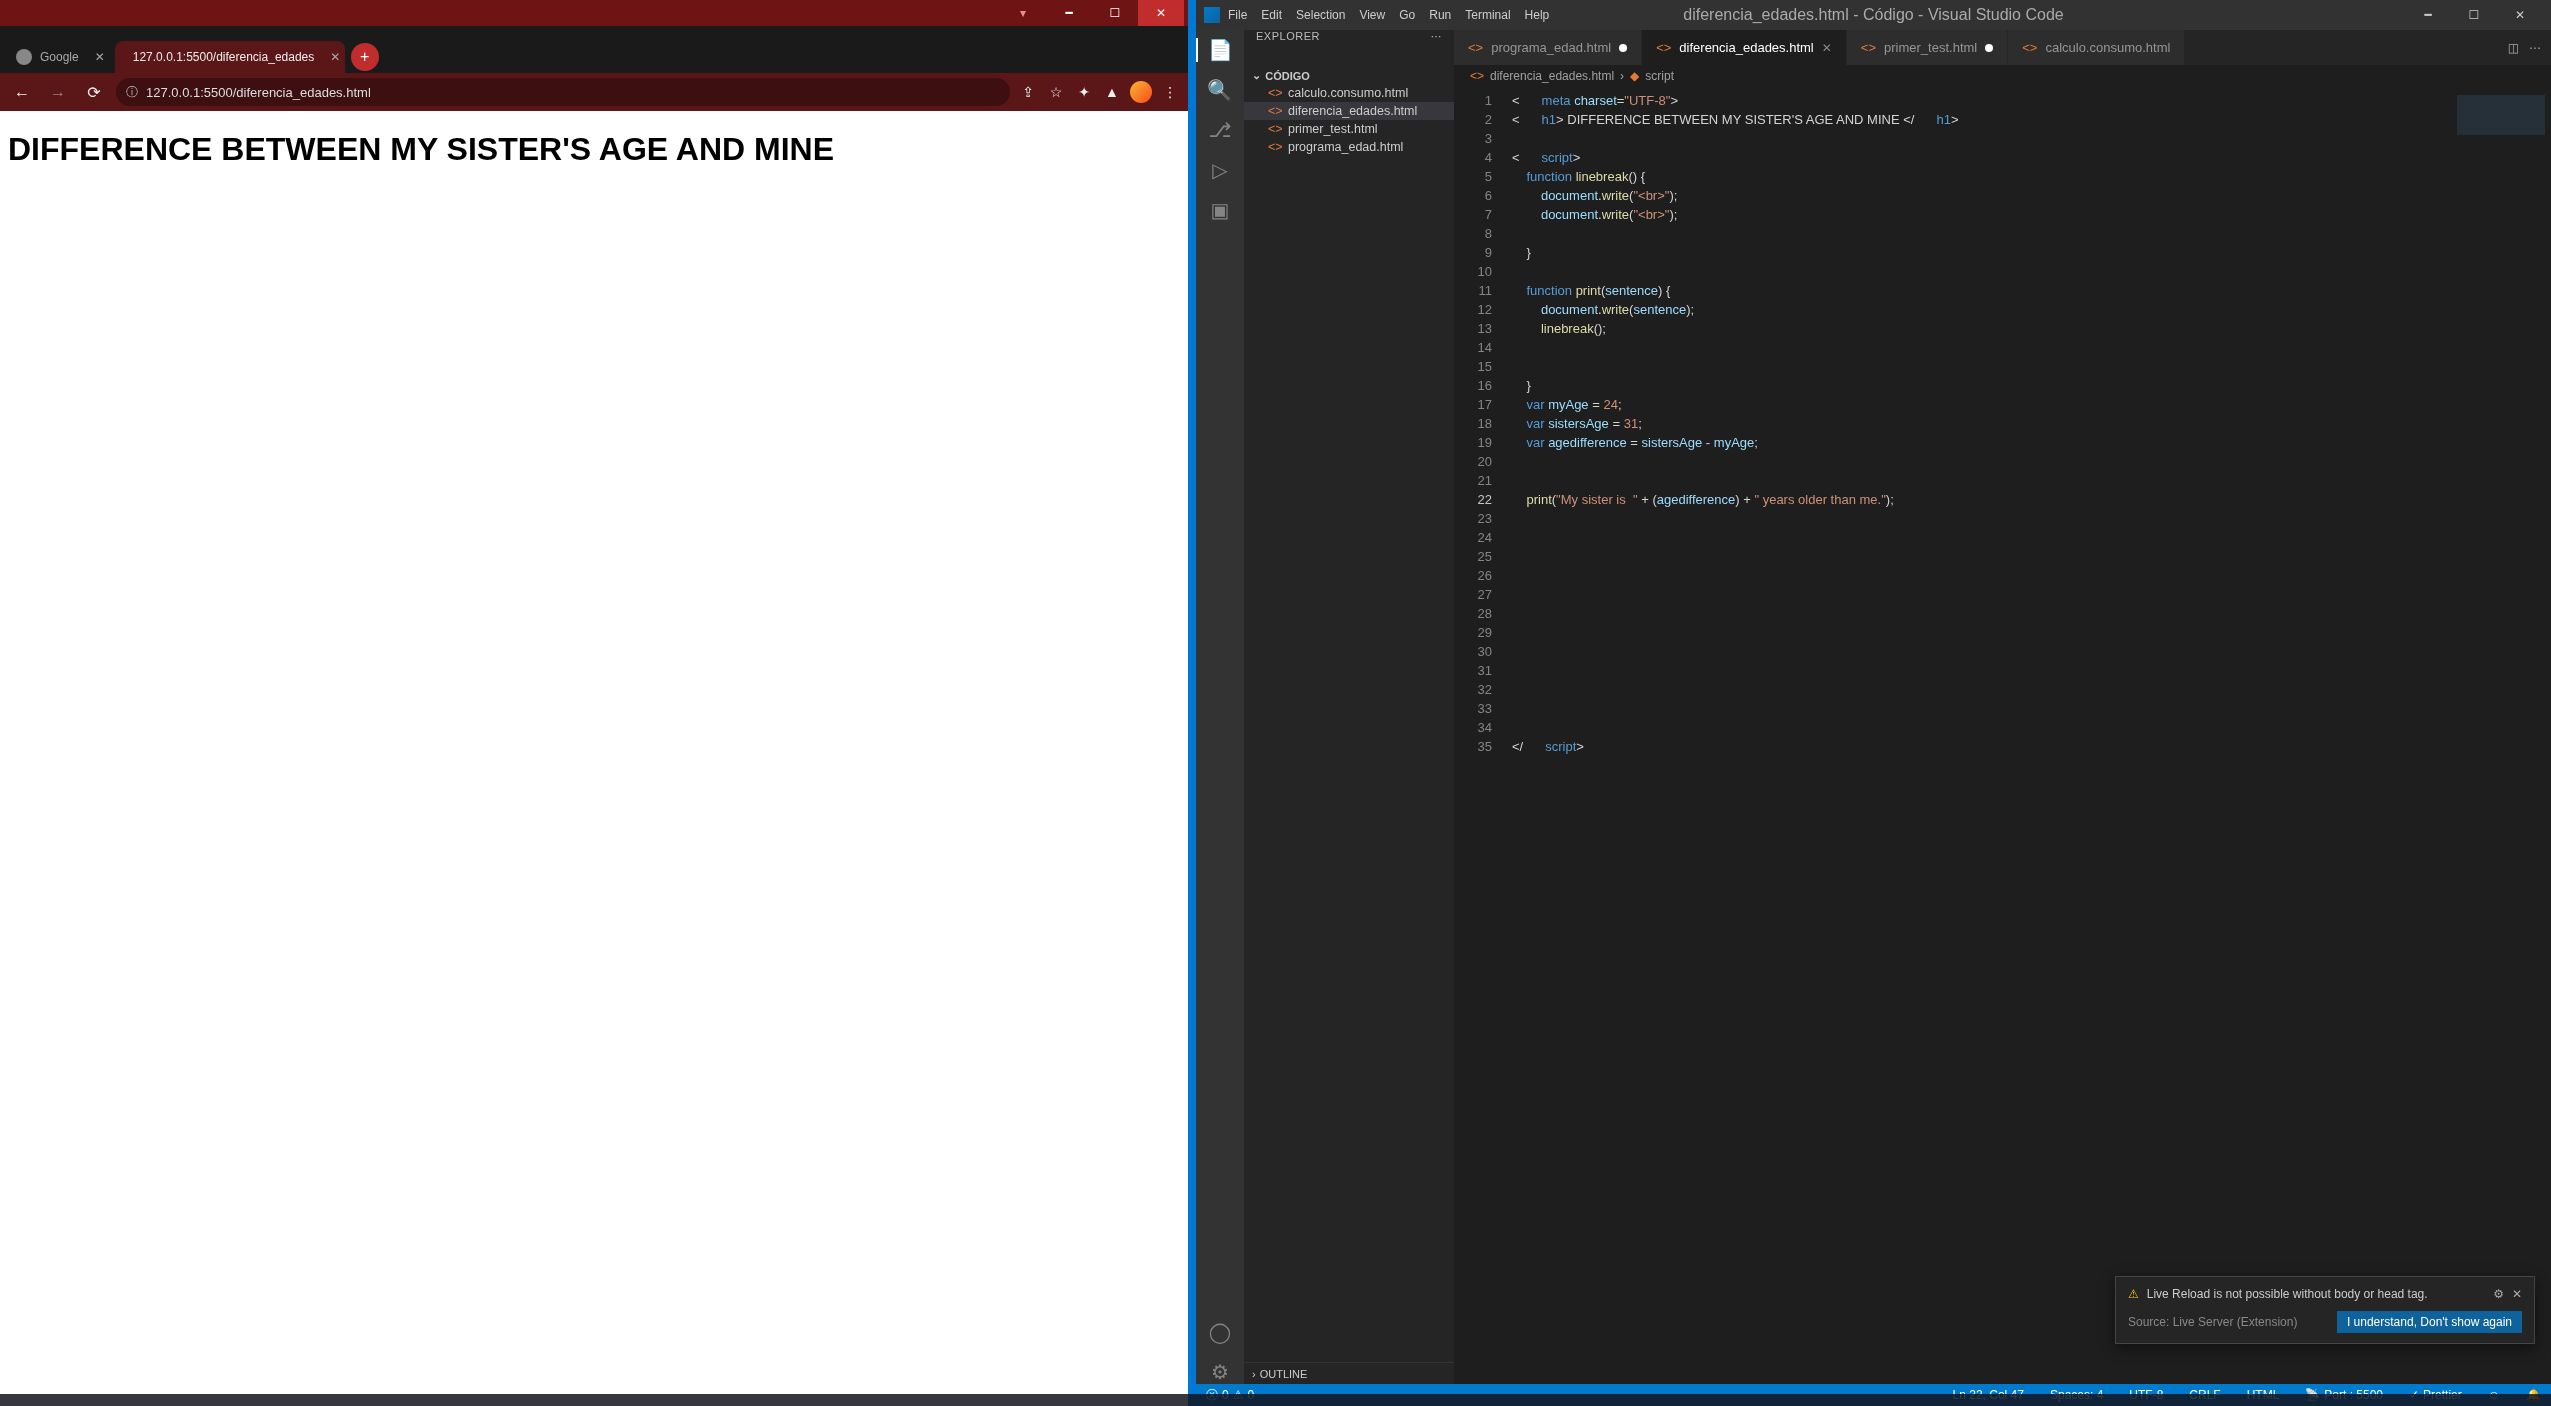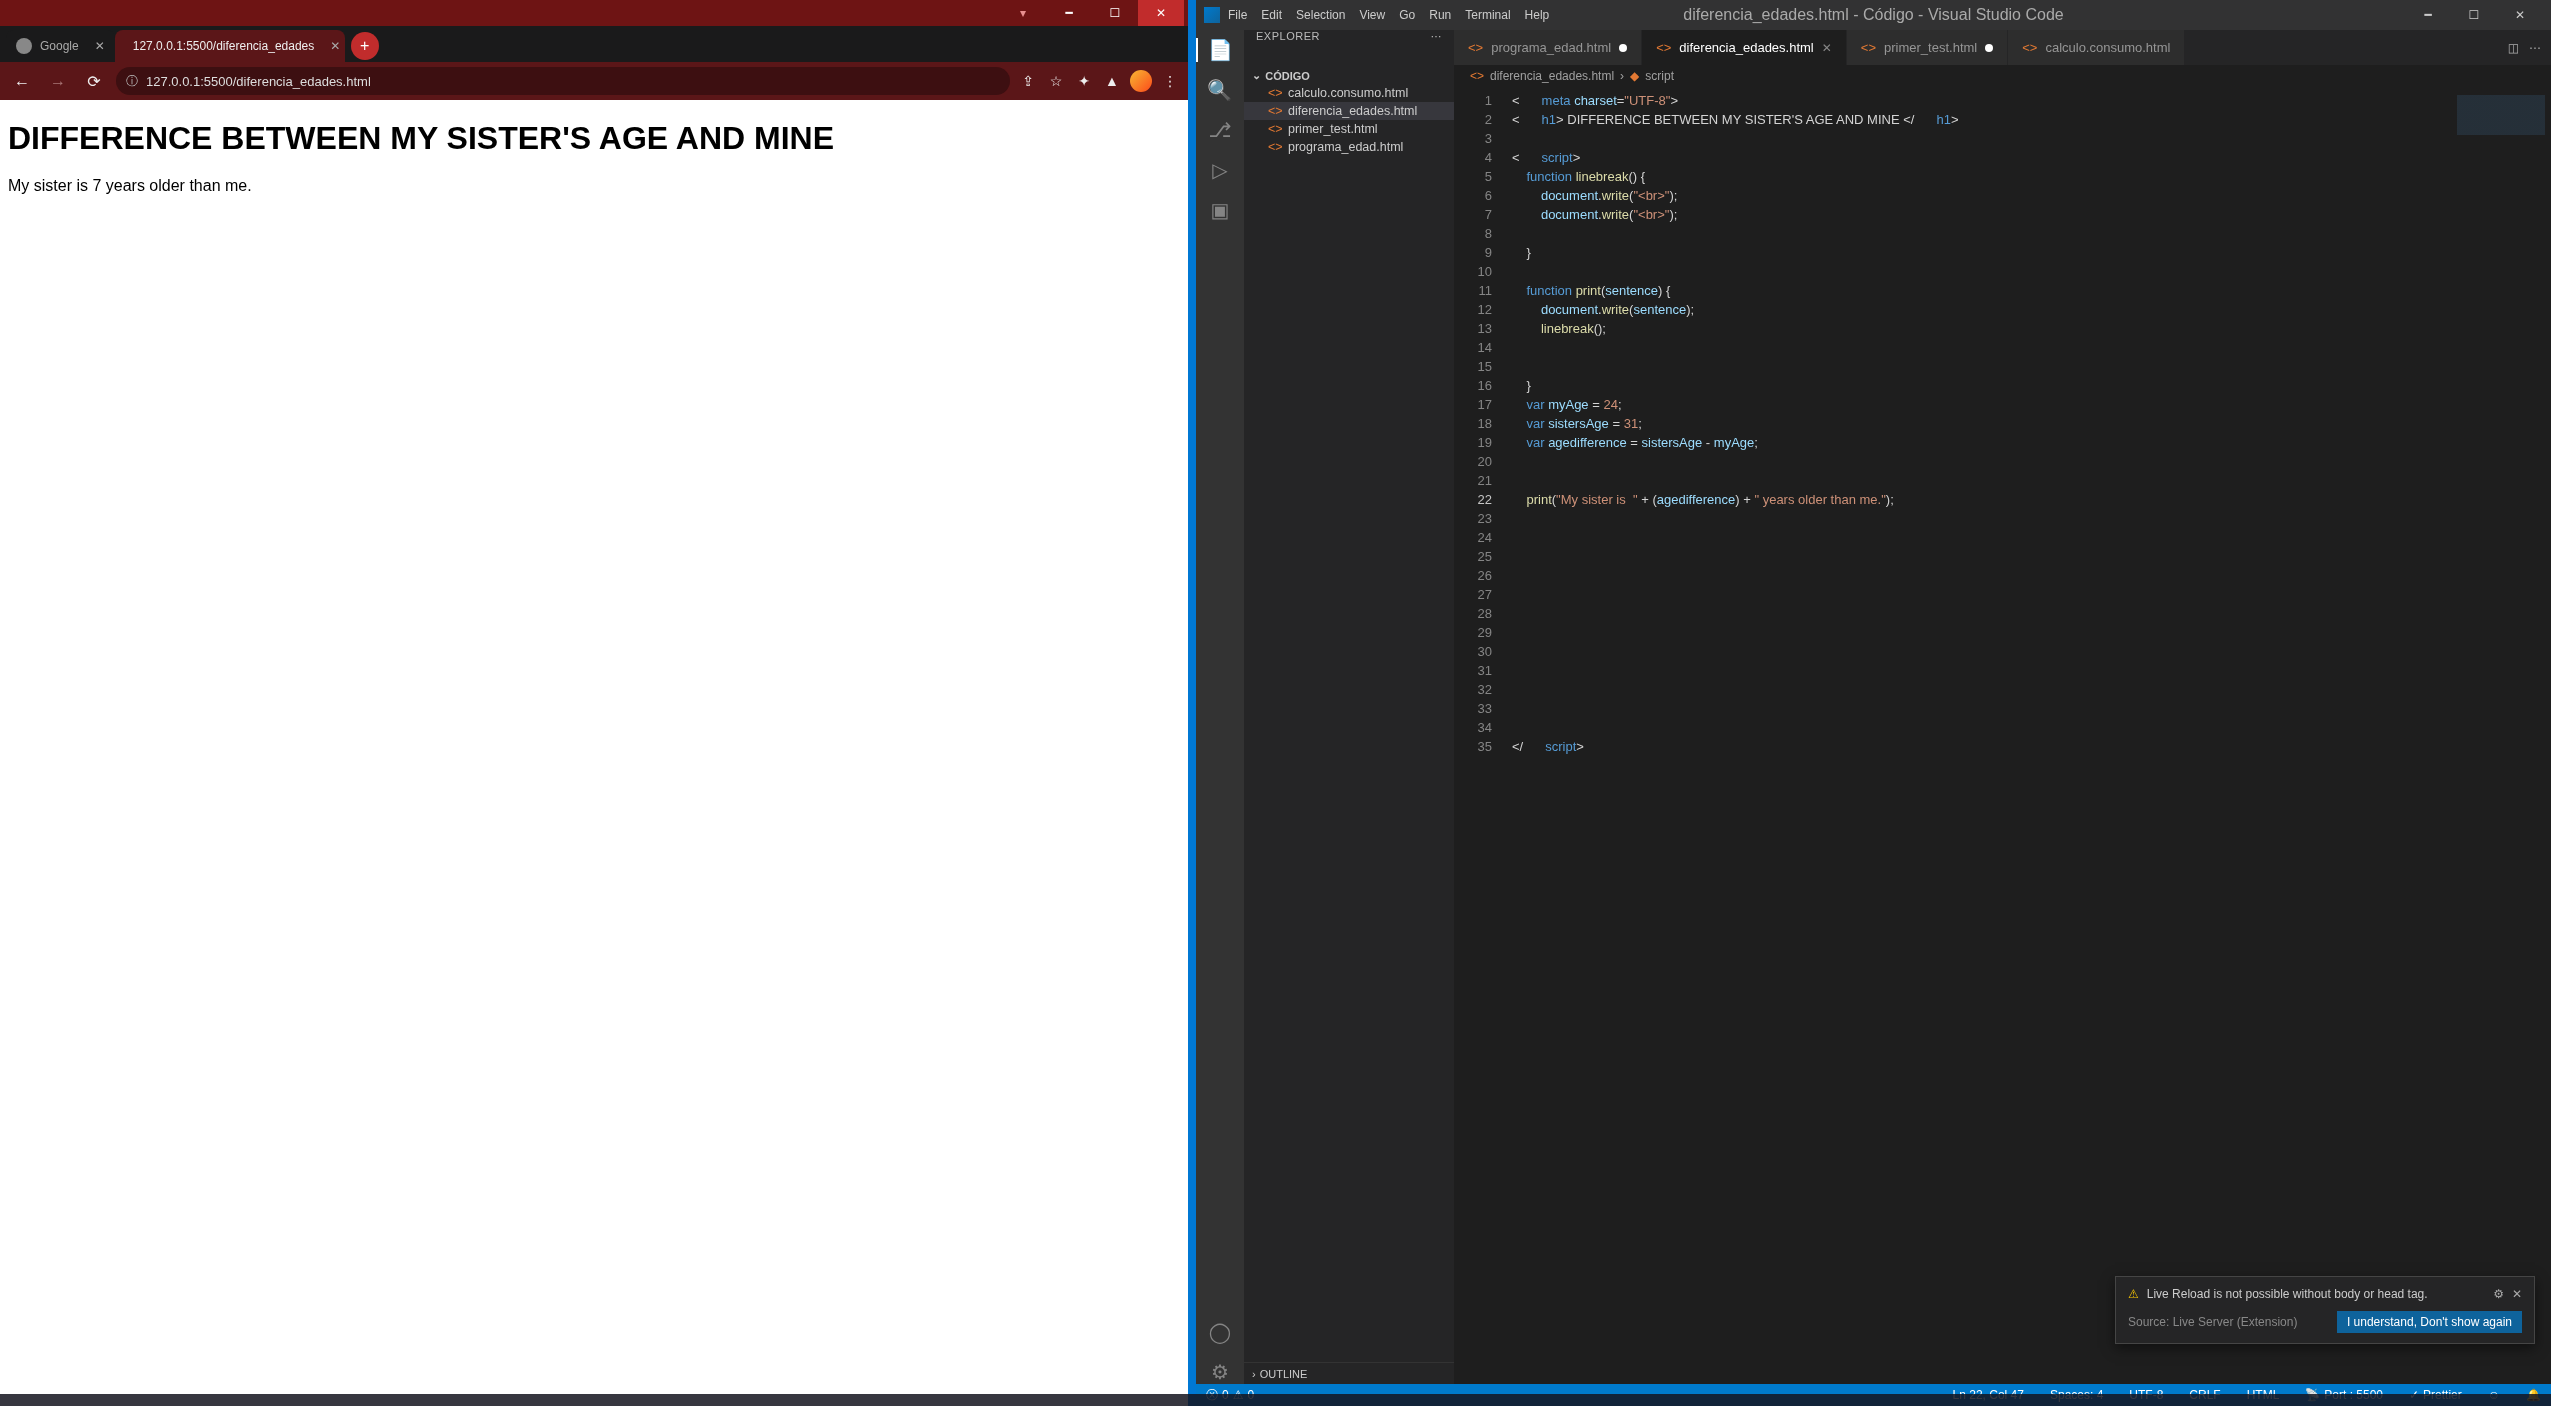--- a/index.html
+++ b/index.html
@@ -6,21 +6,21 @@
 body { width: 2551px; height: 1406px; overflow: hidden; background: #0078d4; display: flex; position: relative; }
 
 
 .browser { width: 1188px; height: 1406px; display: flex; flex-direction: column; background: #fff; }
 .browser-titlebar { height: 26px; background: #6e1414; display: flex; align-items: center; padding: 0 4px; }
 .wincontrols-browser { margin-left: auto; display: flex; }
 .wincontrols-browser .btn { width: 46px; height: 26px; display: flex; align-items: center; justify-content: center; color: #fff; font-size: 12px; }
 .wincontrols-browser .btn.close { background: #c12c2c; }
 .wincontrols-browser .btn.red { color: #e89090; }
 
-.tabstrip { height: 36px; background: #1a1a1b; display: flex; align-items: flex-end; padding-left: 6px; }
+.tabstrip { height: 47px; background: #1a1a1b; display: flex; align-items: flex-end; padding-left: 6px; }
 .tab { height: 32px; border-radius: 8px 8px 0 0; display: flex; align-items: center; padding: 0 10px; gap: 8px; font-size: 12px; color: #ccc; max-width: 230px; }
 .tab.inactive { background: #1a1a1b; color: #aaa; }
 .tab.active { background: #5b1618; color: #eee; }
 .tab .favicon { width: 16px; height: 16px; border-radius: 50%; background: #888; display: inline-block; }
 .tab .favicon.globe { background: radial-gradient(circle, #ddd 40%, #888 42%); }
 .tab .close-x { color: #aaa; font-size: 12px; margin-left: 8px; }
 .newtab { width: 28px; height: 28px; border-radius: 50%; background: #c12c2c; color: #fff; display: flex; align-items: center; justify-content: center; margin: 0 6px 2px 6px; font-size: 16px; }
 
 .addressbar { height: 38px; background: #5b1618; display: flex; align-items: center; padding: 0 8px; gap: 8px; }
 .nav-btn { width: 28px; height: 28px; display: flex; align-items: center; justify-content: center; color: #eee; font-size: 16px; }
@@ -148,21 +148,20 @@
       <div class="ico">☆</div>
       <div class="ico">✦</div>
       <div class="ico">▲</div>
       <div class="avatar"></div>
       <div class="ico">⋮</div>
     </div>
   </div>
 
   <div class="page-content">
     <h1>DIFFERENCE BETWEEN MY SISTER'S AGE AND MINE</h1>
-    <p>My sister is 7 years older than me.</p>
   </div>
 </div>
 
 <div class="divider"></div>
 
 <div class="vscode">
   <div class="vs-titlebar" style="position:relative;">
     <div class="vs-logo"></div>
     <div class="vs-menu" id="vs-menu">
         <span>File</span>

